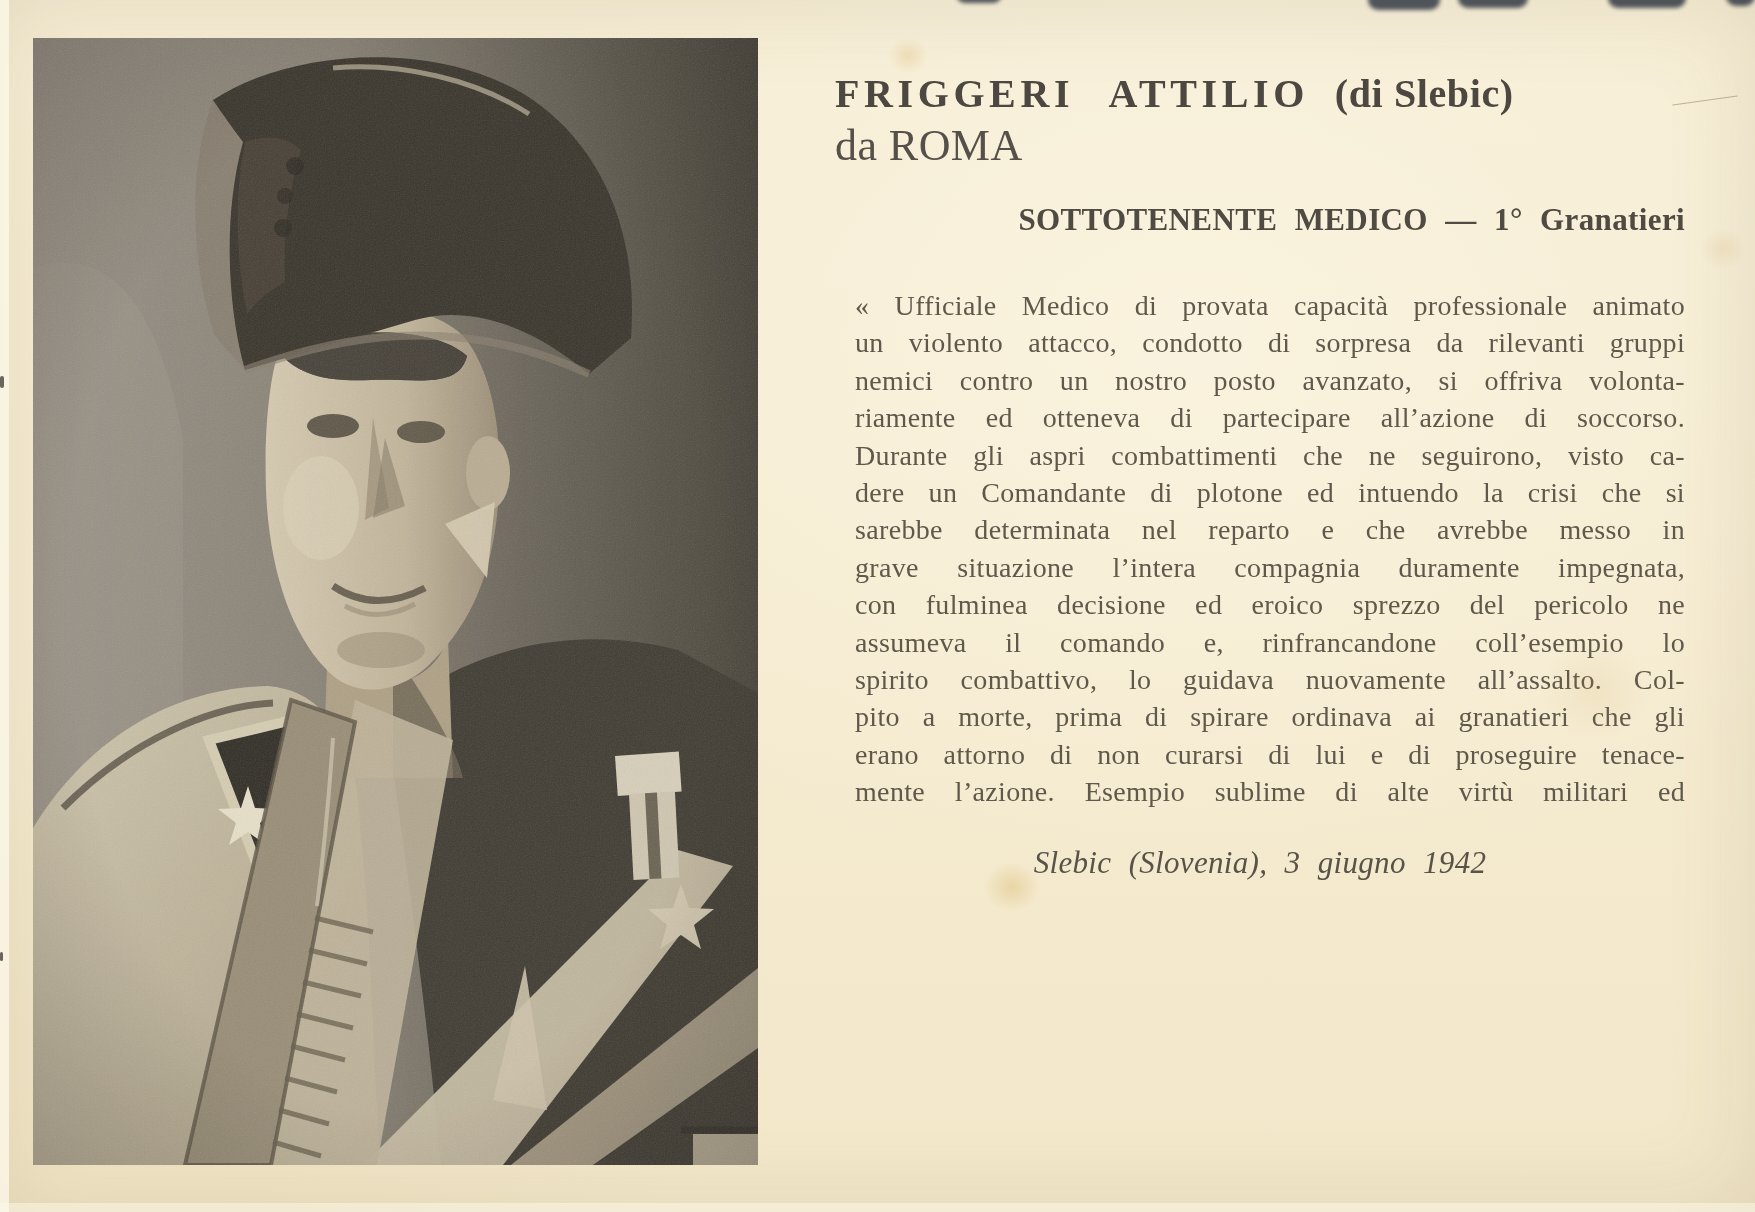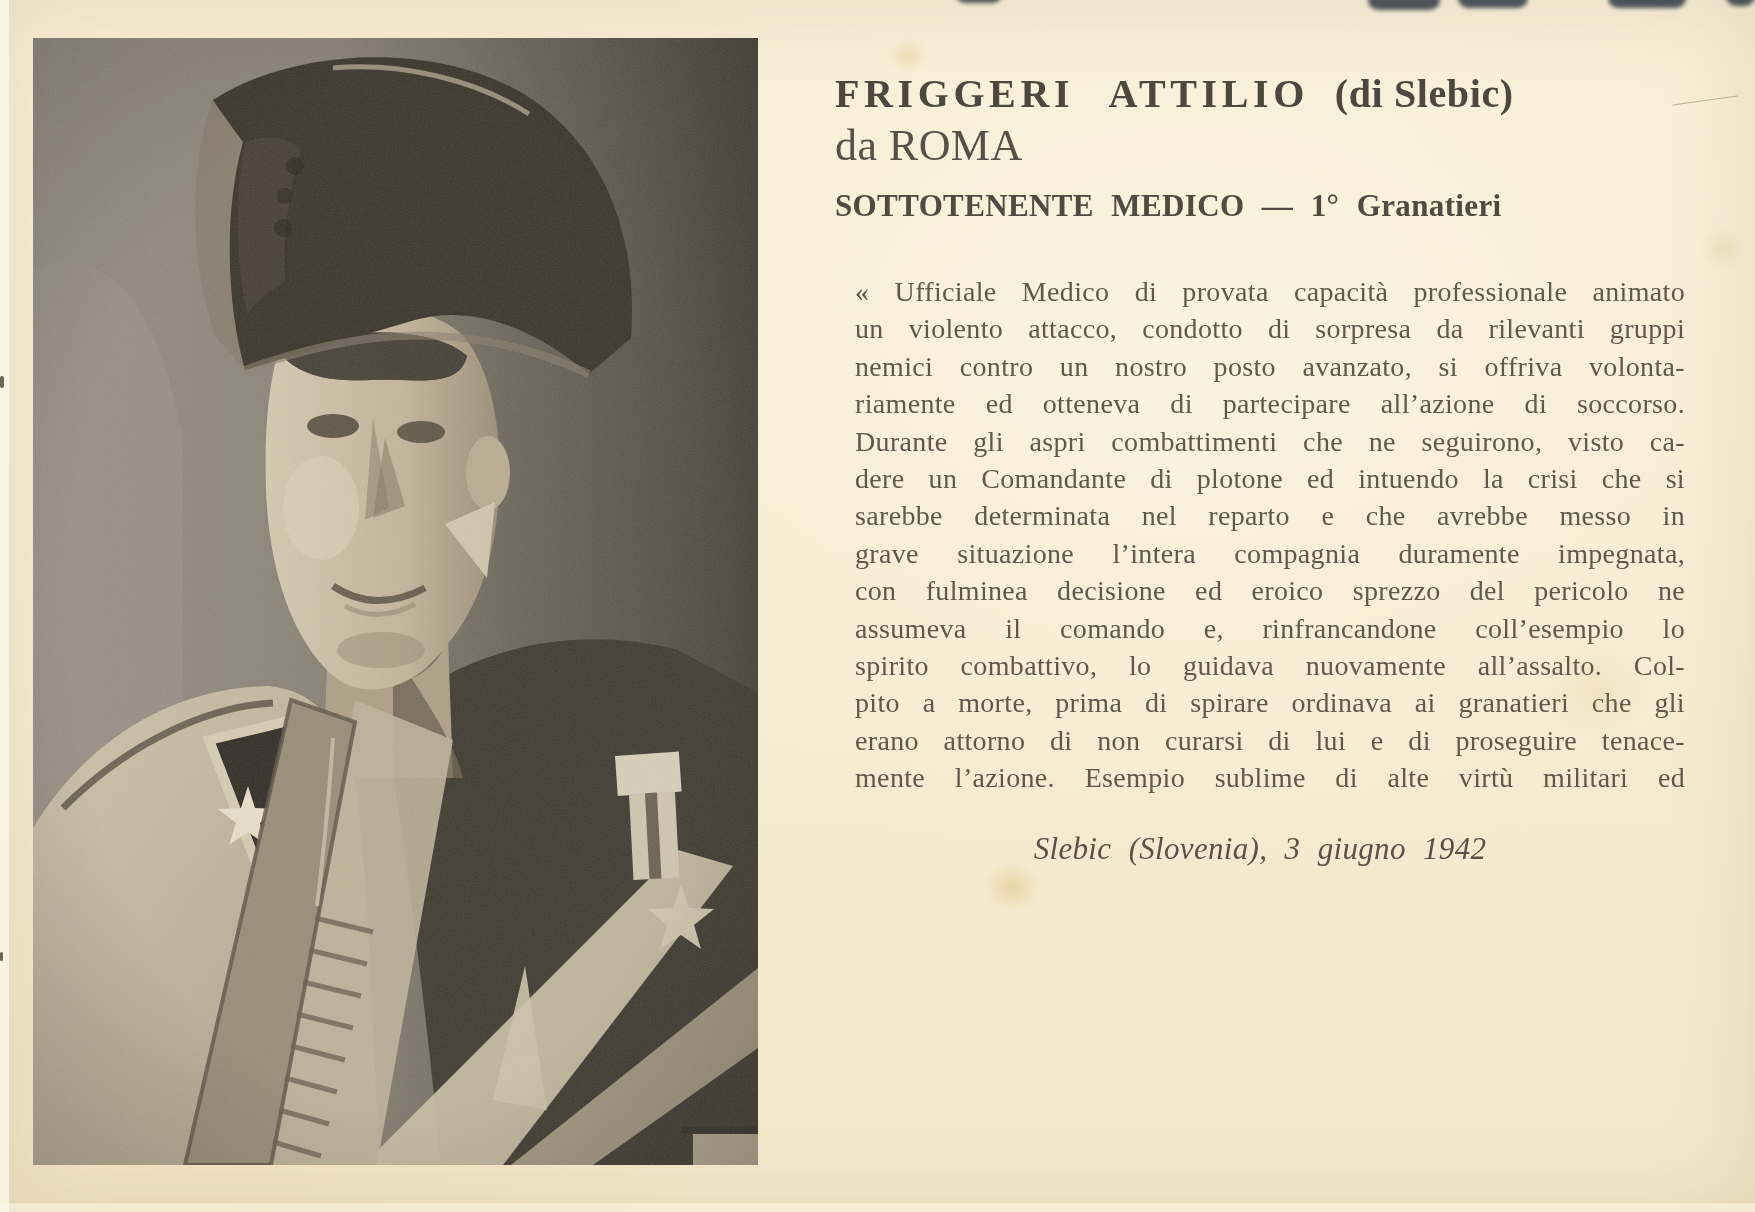--- a/index.html
+++ b/index.html
@@ -24,21 +24,21 @@
   
   .photo{position:absolute;left:33px;top:38px;width:725px;height:1127px;background:#7d766c;}
   .photo svg{display:block;width:100%;height:100%;}
 
   
   .text-col{position:absolute;left:835px;top:0;width:850px;color:#5d564a;}
   .name-line{margin-top:74px;font-size:40px;font-weight:bold;color:#4c4740;line-height:1;white-space:nowrap;}
   .name-caps{letter-spacing:.115em;word-spacing:.55em;text-align:center;}
   .name-suffix{margin-left:16px;letter-spacing:.015em;}
   .origin-line{margin-top:10px;font-size:44px;line-height:1;color:#55504a;letter-spacing:.01em;}
-  .rank-line{margin-top:22px;font-size:31px;font-weight:bold;line-height:1;color:#4f4a42;letter-spacing:.012em;word-spacing:.3em;white-space:nowrap;}
+  .rank-line{margin-top:36px;font-size:31px;font-weight:bold;line-height:1;text-align:right;color:#4f4a42;letter-spacing:.012em;word-spacing:.3em;white-space:nowrap;}
   .citation{margin-top:52px;font-size:28px;line-height:37.4px;color:#5f584b;}
   .cite-line{text-align:justify;text-align-last:justify;word-spacing:.1em;letter-spacing:.012em;margin-left:20px;}
   .cite-line.last{text-align-last:left;}
   .dateline{margin-top:34px;font-size:31px;font-style:italic;text-align:center;color:#585247;word-spacing:.3em;letter-spacing:.01em;}
 </style>
 </head>
 <body>
 
 <div class="scan">
 

